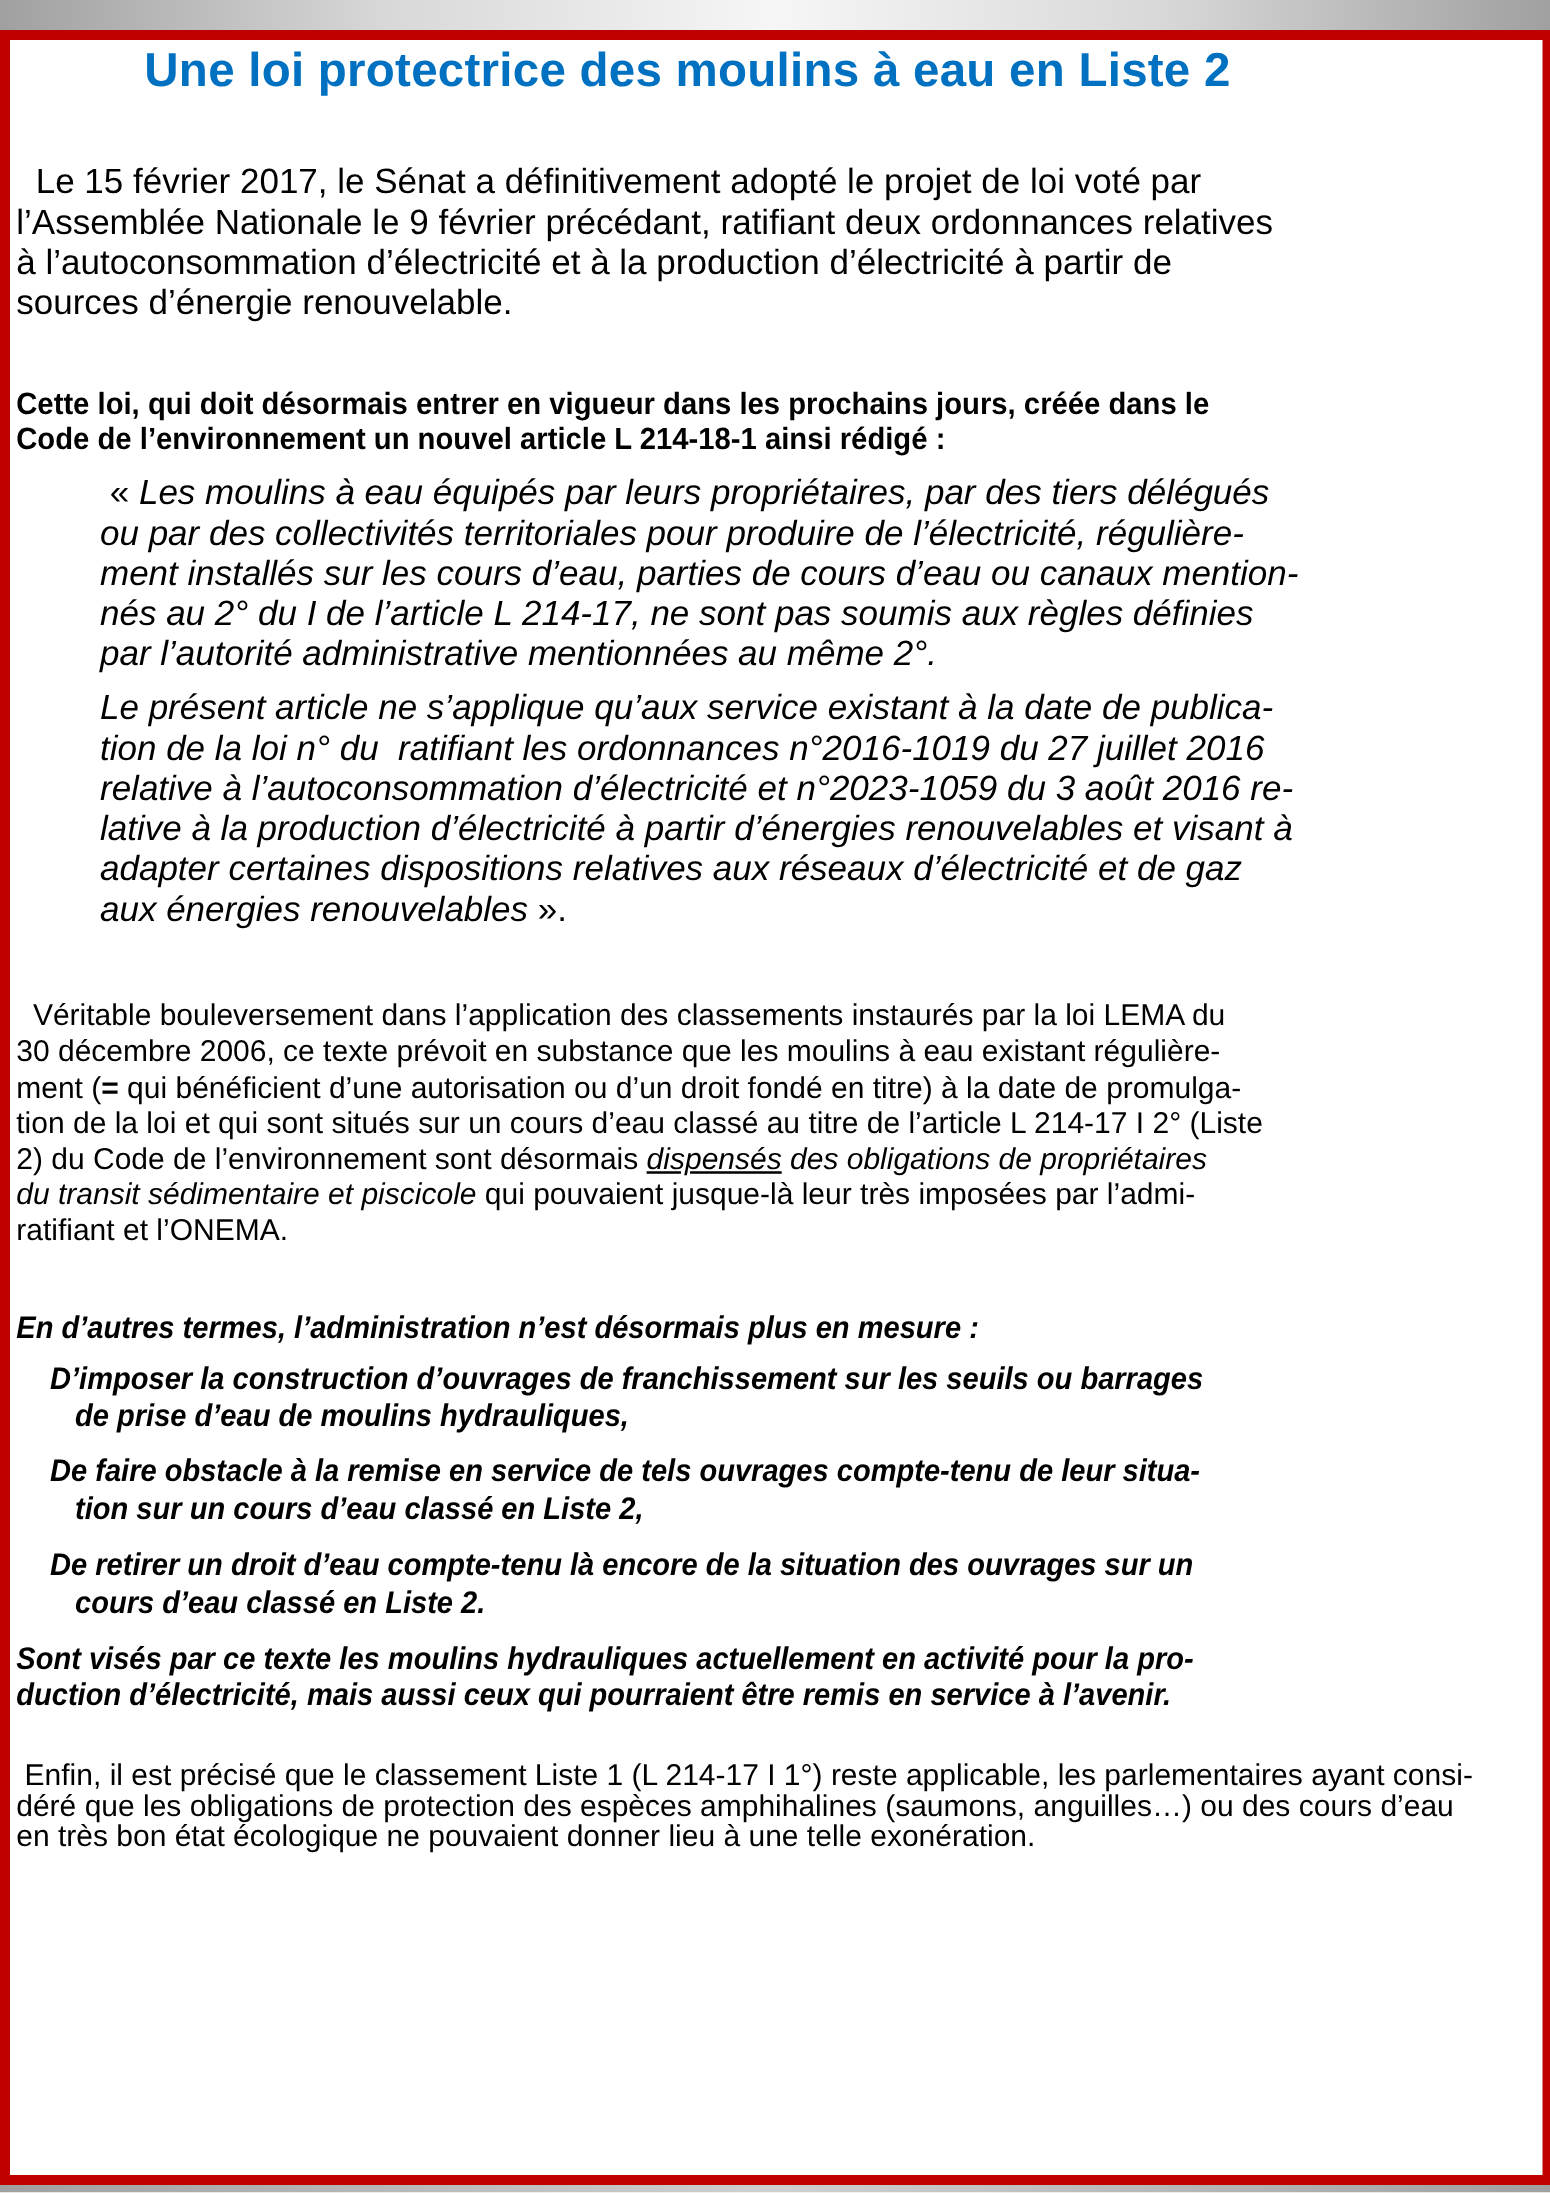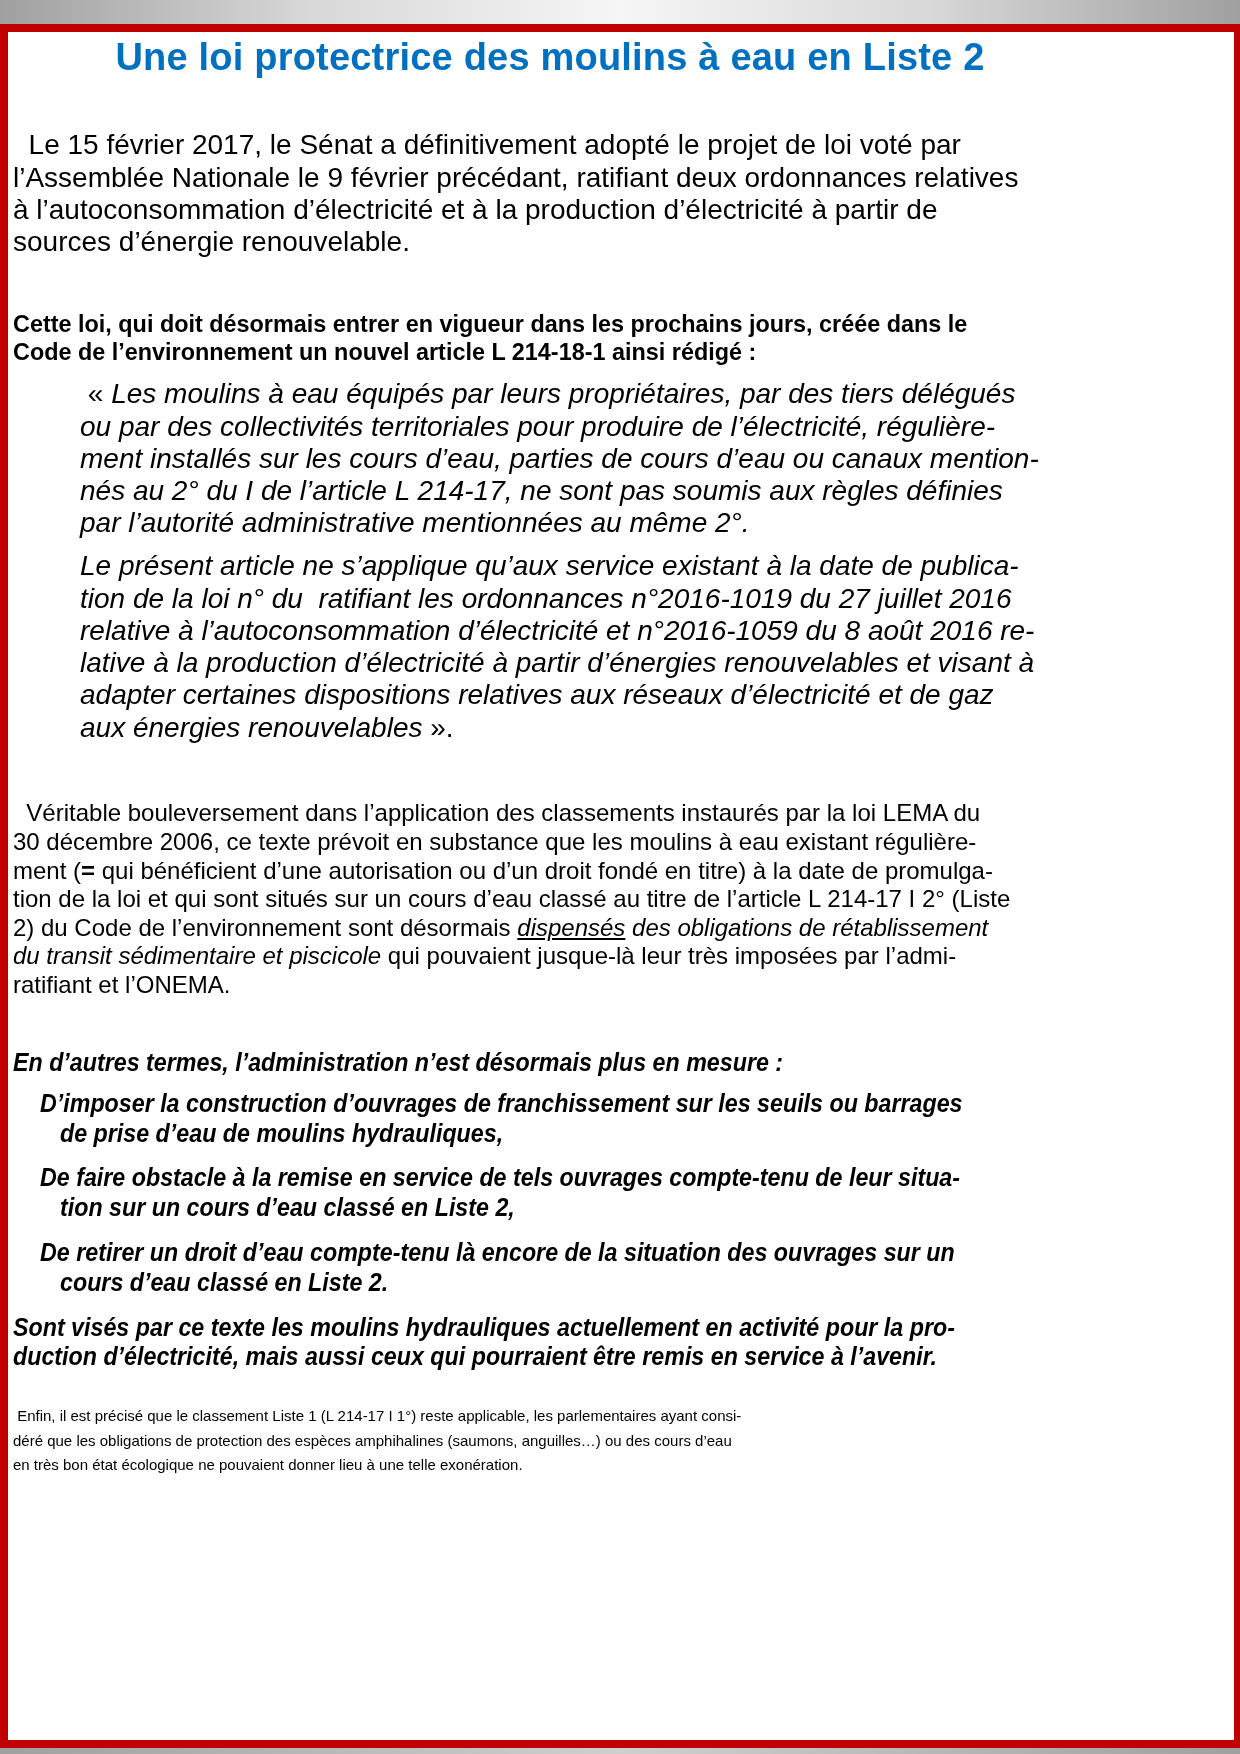--- a/index.html
+++ b/index.html
@@ -16,21 +16,21 @@
            font-size:38px; color:#0070c0; letter-spacing:0.2px; }
   .p1 { font-size:28px; }
   .bold1 { font-size:24.5px; font-weight:bold; }
   .quote { font-size:28px; font-style:italic; }
   .quote .guil { font-style:normal; }
   .p2 { font-size:24px; }
   .p2 .bi { font-weight:normal; font-style:italic; }
   .p2 .u { text-decoration:underline; }
   .p2 .b { font-weight:bold; }
   .bi-block { font-size:25px; font-weight:bold; font-style:italic; }
-  .p3 { font-size:15px; }
+  .p3 { font-size:24px; }
 </style>
 </head>
 <body>
 
 <div class="topband"></div>
 <div class="frame"></div>
 <div class="botband"></div>
 
 <h1 class="title" style="margin:0;">Une loi protectrice des moulins à eau en Liste 2</h1>
 
@@ -48,32 +48,32 @@
 
 <div>
   <div class="line quote" style="left: 80px; top: 378px; white-space: pre;"><span class="guil" style="white-space: pre;"> « </span><span style="white-space: pre;">Les moulins à eau équipés par leurs propriétaires, par des tiers délégués</span></div>
   <div class="line quote" style="left: 80px; top: 411px; white-space: pre;">ou par des collectivités territoriales pour produire de l’électricité, régulière-</div>
   <div class="line quote" style="left: 80px; top: 443px; white-space: pre;">ment installés sur les cours d’eau, parties de cours d’eau ou canaux mention-</div>
   <div class="line quote" style="left: 80px; top: 475px; white-space: pre;">nés au 2° du I de l’article L 214-17, ne sont pas soumis aux règles définies</div>
   <div class="line quote" style="left: 80px; top: 507px; white-space: pre;">par l’autorité administrative mentionnées au même 2°.</div>
 
   <div class="line quote" style="left: 80px; top: 550px; white-space: pre;">Le présent article ne s’applique qu’aux service existant à la date de publica-</div>
   <div class="line quote" style="left: 80px; top: 583px; white-space: pre;">tion de la loi n° du  ratifiant les ordonnances n°2016-1019 du 27 juillet 2016</div>
-  <div class="line quote" style="left: 80px; top: 615px; white-space: pre;">relative à l’autoconsommation d’électricité et n°2016-1059 du 8 août 2016 re-</div>
+  <div class="line quote" style="left: 80px; top: 615px; white-space: pre;">relative à l’autoconsommation d’électricité et n°2023-1059 du 3 août 2016 re-</div>
   <div class="line quote" style="left: 80px; top: 647px; white-space: pre;">lative à la production d’électricité à partir d’énergies renouvelables et visant à</div>
   <div class="line quote" style="left: 80px; top: 679px; white-space: pre;">adapter certaines dispositions relatives aux réseaux d’électricité et de gaz</div>
   <div class="line quote" style="left: 80px; top: 712px; white-space: pre;"><span style="white-space: pre;">aux énergies renouvelables</span><span class="guil" style="white-space: pre;"> ».</span></div>
 </div>
 
 <div class="p2">
   <div class="line p2" style="left: 13px; top: 799px; white-space: pre;">  Véritable bouleversement dans l’application des classements instaurés par la loi LEMA du</div>
   <div class="line p2" style="left: 13px; top: 828px; white-space: pre;">30 décembre 2006, ce texte prévoit en substance que les moulins à eau existant régulière-</div>
   <div class="line p2" style="left: 13px; top: 857px; white-space: pre;"><span style="white-space: pre;">ment (</span><span class="b" style="white-space: pre;">=</span><span style="white-space: pre;"> qui bénéficient d’une autorisation ou d’un droit fondé en titre) à la date de promulga-</span></div>
   <div class="line p2" style="left: 13px; top: 885px; white-space: pre;">tion de la loi et qui sont situés sur un cours d’eau classé au titre de l’article L 214-17 I 2° (Liste</div>
-  <div class="line p2" style="left: 13px; top: 914px; white-space: pre;"><span style="white-space: pre;">2) du Code de l’environnement sont désormais </span><span class="bi u" style="white-space: pre;">dispensés</span><span class="bi" style="white-space: pre;"> des obligations de rétablissement</span></div>
+  <div class="line p2" style="left: 13px; top: 914px; white-space: pre;"><span style="white-space: pre;">2) du Code de l’environnement sont désormais </span><span class="bi u" style="white-space: pre;">dispensés</span><span class="bi" style="white-space: pre;"> des obligations de propriétaires</span></div>
   <div class="line p2" style="left: 13px; top: 942px; white-space: pre;"><span class="bi" style="white-space: pre;">du transit sédimentaire et piscicole</span><span style="white-space: pre;"> qui pouvaient jusque-là leur très imposées par l’admi-</span></div>
   <div class="line p2" style="left: 13px; top: 971px; white-space: pre;">ratifiant et l’ONEMA.</div>
 </div>
 
 <div>
   <div class="line bi-block" style="left: 13px; top: 1048px; transform: scaleX(0.93); transform-origin: left center; white-space: pre;">En d’autres termes, l’administration n’est désormais plus en mesure :</div>
 
   <div class="line bi-block" style="left: 40px; top: 1089px; transform: scaleX(0.93); transform-origin: left center; white-space: pre;">D’imposer la construction d’ouvrages de franchissement sur les seuils ou barrages</div>
   <div class="line bi-block" style="left: 60px; top: 1119px; transform: scaleX(0.93); transform-origin: left center; white-space: pre;">de prise d’eau de moulins hydrauliques,</div>
 

